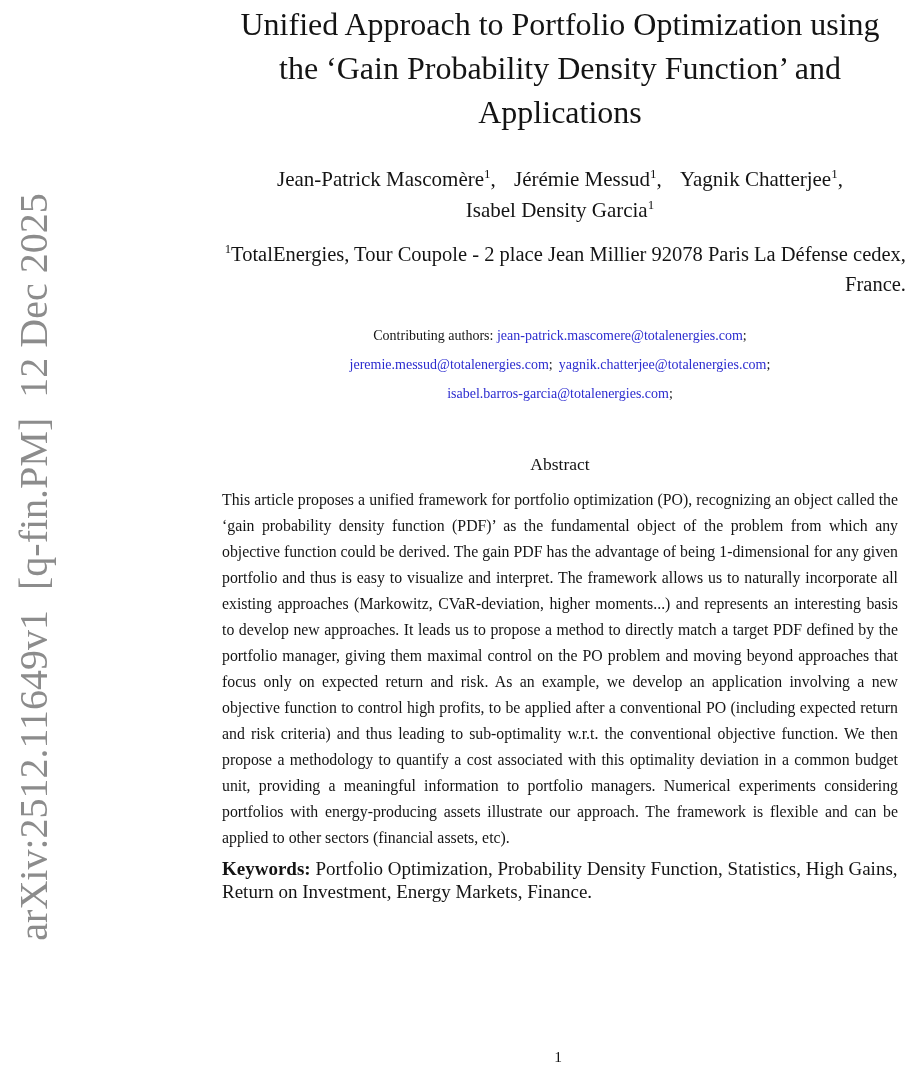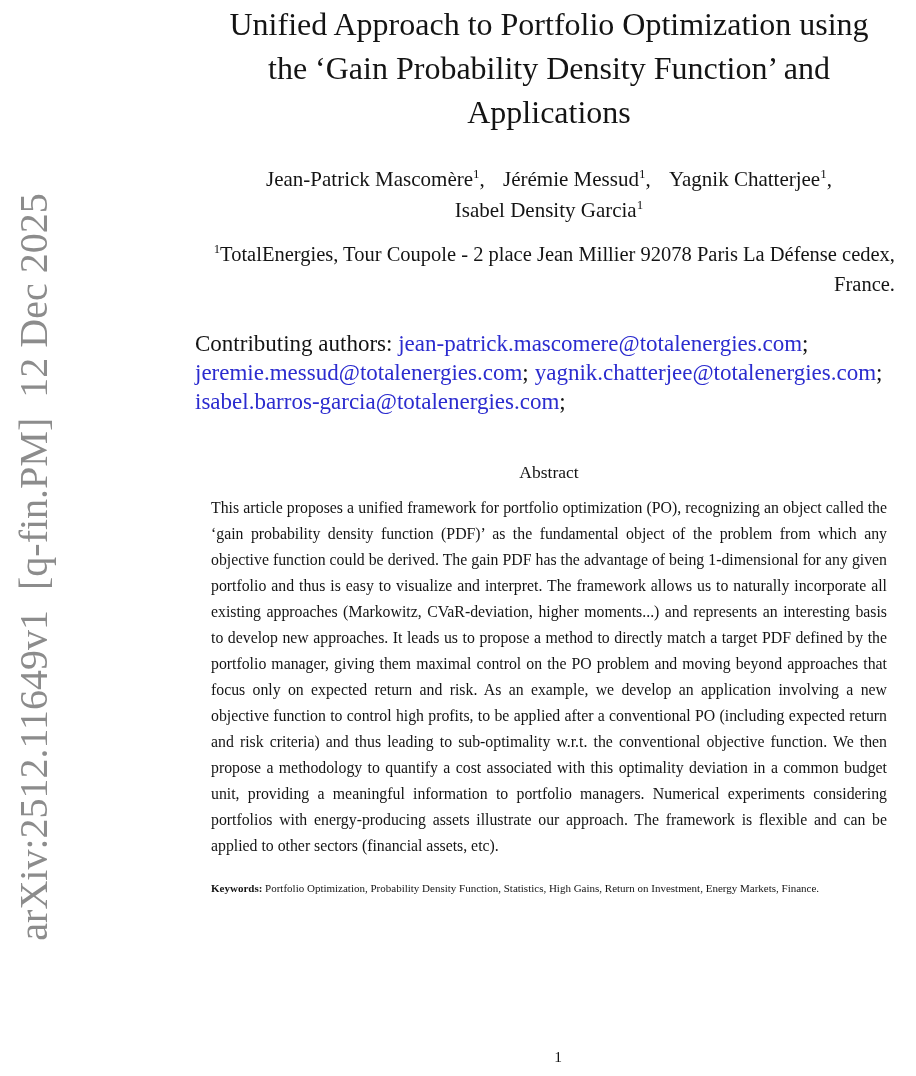--- a/index.html
+++ b/index.html
@@ -17,21 +17,21 @@
     top: 567px;
     left: 33px;
     transform: translate(-50%, -50%) rotate(-90deg);
     white-space: pre;
     font-size: 40px;
     color: var(--banner-color, #8c8c8c);
     letter-spacing: 0px;
   }
   .content {
     position: absolute;
-    left: 195px;
+    left: 206px;
     top: 0;
     width: 708px;
   }
   .title {
     margin-top: 2px;
     text-align: center;
     font-size: 32px;
     font-weight: 400;
     line-height: 44px;
   }
@@ -45,23 +45,23 @@
   .author + .author { margin-left: 13px; }
   sup { font-size: 62%; line-height: 0; }
   .affiliation {
     margin-top: 13px;
     text-align: right;
     font-size: 20.5px;
     line-height: 30px;
     padding: 0 8px;
   }
   .contributing {
-    margin-top: 30px;
-    text-align: left;
-    font-size: 23px;
+    margin-top: 22px;
+    text-align: center;
+    font-size: 14px;
     line-height: 29px;
   }
   .email-link {
     color: var(--link-color, #2b2bcf);
     text-decoration: none;
     cursor: pointer;
   }
   .sep { color: #141414; }
   .sep.spaced { margin-right: 6px; }
   .abstract-heading {
@@ -71,23 +71,23 @@
     font-weight: 400;
   }
   .abstract-body {
     margin: 12px auto 4px auto;
     width: 676px;
     font-size: 15.8px;
     line-height: 26px;
     text-align: justify;
   }
   .keywords {
-    margin: 18px auto 0 auto;
+    margin: 6px auto 0 auto;
     width: 676px;
-    font-size: 11px;
+    font-size: 19px;
     line-height: 23.3px;
     text-align: left;
   }
   .keywords .kw-label { font-weight: 700; }
   .page-number {
     position: absolute;
     left: 204px;
     width: 708px;
     bottom: 10px;
     text-align: center;

